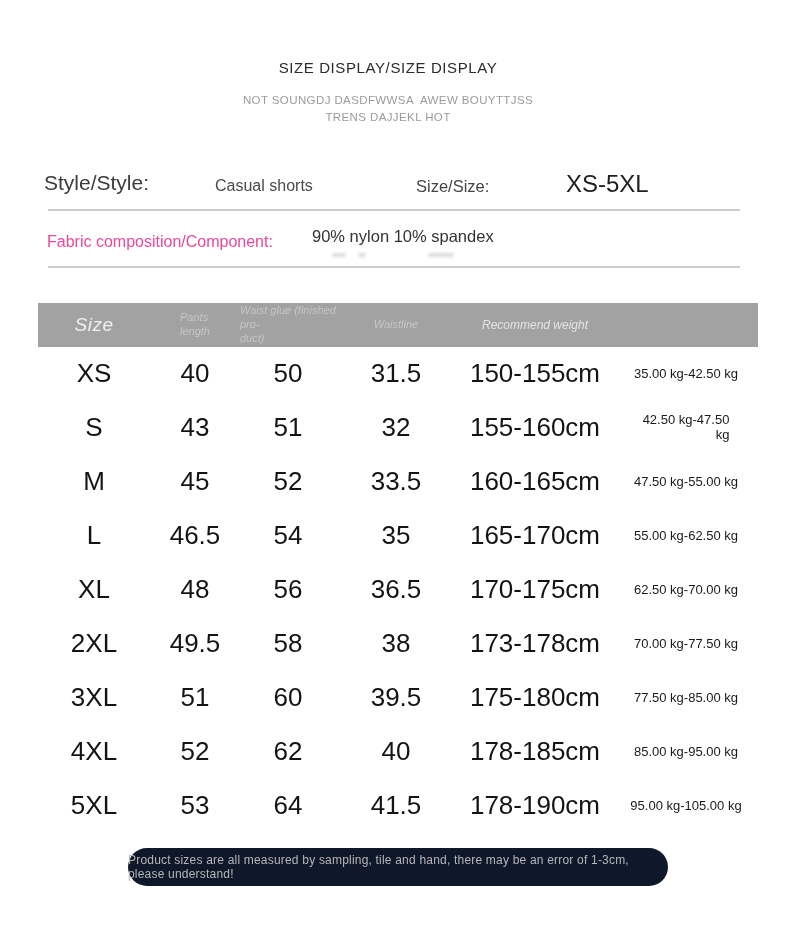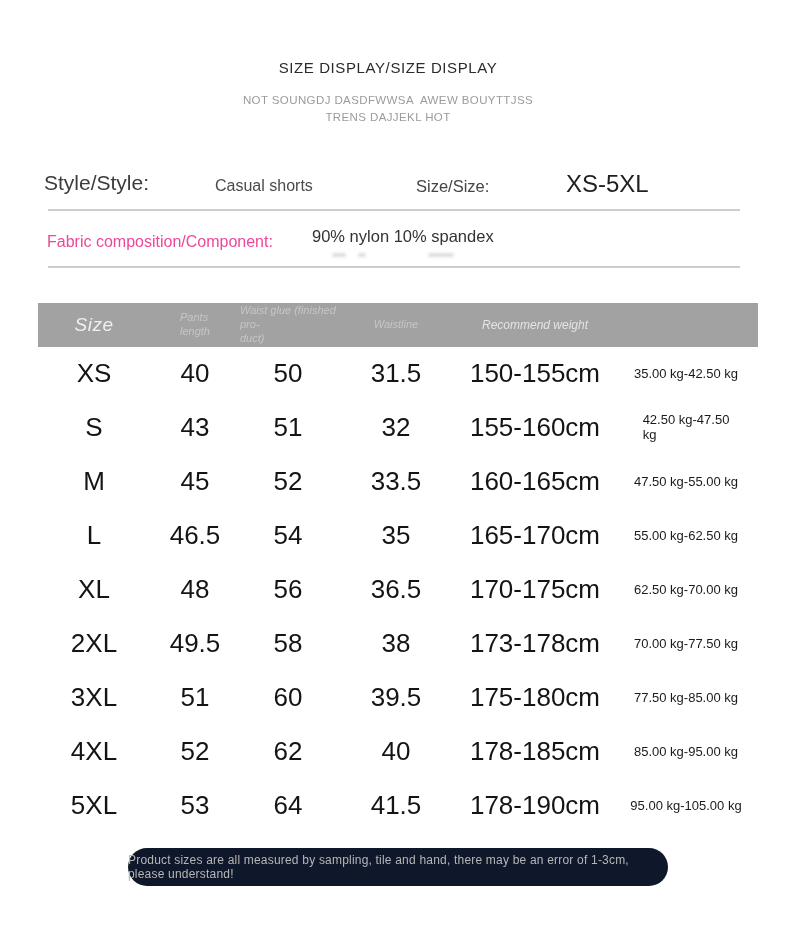--- a/index.html
+++ b/index.html
@@ -86,21 +86,21 @@
   .th.h-small span { font-size: 11px; color: #c6c6c6; }
   .th.h-weight span { font-size: 12px; color: #e4e4e4; }
   .tbody {
     position: absolute; top: 347px; left: 38px; width: 720px;
   }
   .tr { height: 54px; align-items: center; }
   .td {
     display: flex; justify-content: center; align-items: center;
     height: 100%;
   }
-  .td span { white-space: pre-line; text-align: left; line-height: 1.15; }
+  .td span { white-space: pre-line; text-align: right; line-height: 1.15; }
   .td.c-main span { font-size: 26px; color: #141414; }
   .td.c-weight span { font-size: 13px; color: #1a1a1a; }
   
   .footer-note {
     position: absolute; top: 848px; left: 128px;
     width: 540px; height: 38px;
     background: #0f172a; border-radius: 19px;
     display: flex; justify-content: center; align-items: center;
   }
   .footer-note span {

